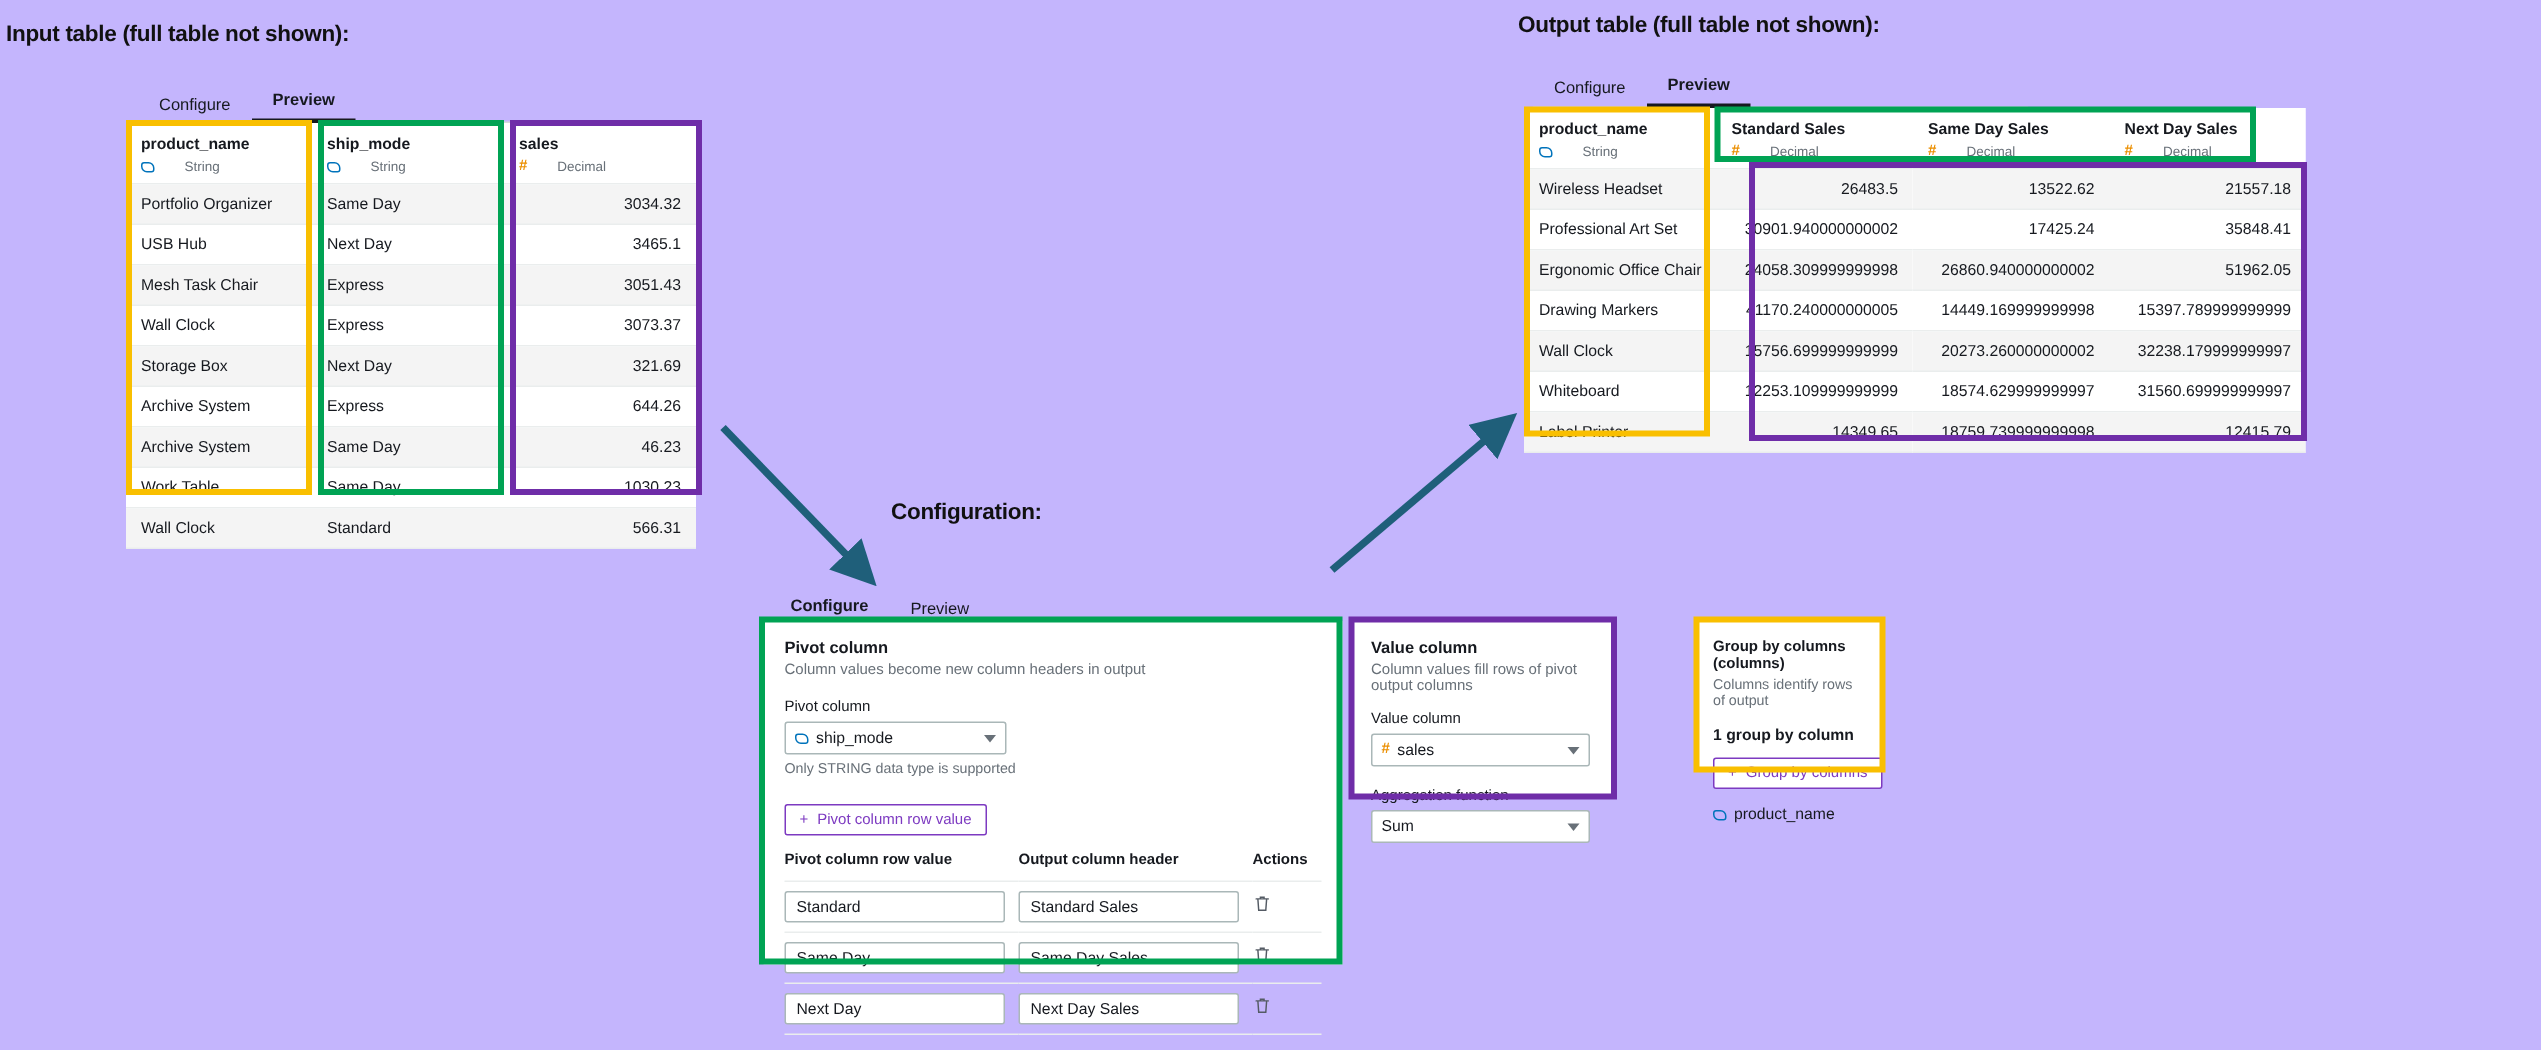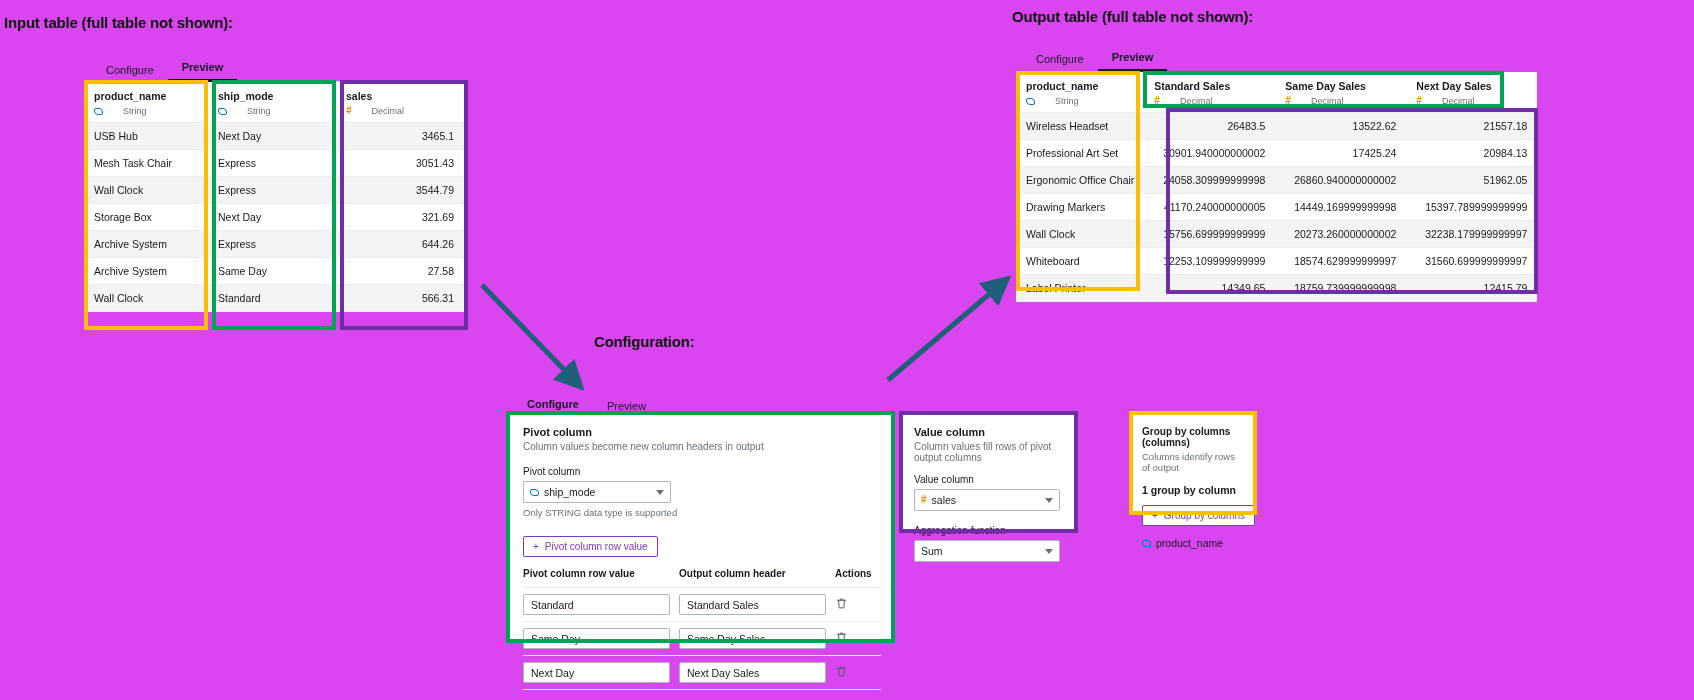--- a/index.html
+++ b/index.html
@@ -6,21 +6,21 @@
   html, body {
     margin: 0; padding: 0;
     background: #ffffff;
     font-family: "Liberation Sans", sans-serif;
   }
   #root {
     position: relative;
     width: 1694px;
     height: 700px;
     overflow: hidden;
-    background: #d946ef;
+    background: #c4b5fd;
   }
 
   .section-title {
     position: absolute;
     font-size: 15px;
     font-weight: bold;
     color: #111111;
     letter-spacing: -0.2px;
     white-space: nowrap;
   }
@@ -249,48 +249,58 @@
               <span class="cname">sales</span>
               <span class="ctype">
                 <span class="ic-hash">#</span>
                 <span>Decimal</span>
               </span>
             </th>
           </tr>
         </thead>
         <tbody>
           <tr>
+            <td class="" style="height:17px">Portfolio Organizer</td>
+            <td class="" style="height:17px">Same Day</td>
+            <td class="num" style="height:17px">3034.32</td>
+          </tr>
+          <tr>
             <td class="" style="height:17px">USB Hub</td>
             <td class="" style="height:17px">Next Day</td>
             <td class="num" style="height:17px">3465.1</td>
           </tr>
           <tr>
             <td class="" style="height:17px">Mesh Task Chair</td>
             <td class="" style="height:17px">Express</td>
             <td class="num" style="height:17px">3051.43</td>
           </tr>
           <tr>
             <td class="" style="height:17px">Wall Clock</td>
             <td class="" style="height:17px">Express</td>
-            <td class="num" style="height:17px">3544.79</td>
+            <td class="num" style="height:17px">3073.37</td>
           </tr>
           <tr>
             <td class="" style="height:17px">Storage Box</td>
             <td class="" style="height:17px">Next Day</td>
             <td class="num" style="height:17px">321.69</td>
           </tr>
           <tr>
             <td class="" style="height:17px">Archive System</td>
             <td class="" style="height:17px">Express</td>
             <td class="num" style="height:17px">644.26</td>
           </tr>
           <tr>
             <td class="" style="height:17px">Archive System</td>
             <td class="" style="height:17px">Same Day</td>
-            <td class="num" style="height:17px">27.58</td>
+            <td class="num" style="height:17px">46.23</td>
+          </tr>
+          <tr>
+            <td class="" style="height:17px">Work Table</td>
+            <td class="" style="height:17px">Same Day</td>
+            <td class="num" style="height:17px">1030.23</td>
           </tr>
           <tr>
             <td class="" style="height:17px">Wall Clock</td>
             <td class="" style="height:17px">Standard</td>
             <td class="num" style="height:17px">566.31</td>
           </tr>
         </tbody>
       </table>
     </div>
 
@@ -349,21 +359,21 @@
           <tr>
             <td class="" style="height:12px">Wireless Headset</td>
             <td class="num" style="height:12px">26483.5</td>
             <td class="num" style="height:12px">13522.62</td>
             <td class="num" style="height:12px">21557.18</td>
           </tr>
           <tr>
             <td class="" style="height:12px">Professional Art Set</td>
             <td class="num" style="height:12px">30901.940000000002</td>
             <td class="num" style="height:12px">17425.24</td>
-            <td class="num" style="height:12px">20984.13</td>
+            <td class="num" style="height:12px">35848.41</td>
           </tr>
           <tr>
             <td class="" style="height:12px">Ergonomic Office Chair</td>
             <td class="num" style="height:12px">24058.309999999998</td>
             <td class="num" style="height:12px">26860.940000000002</td>
             <td class="num" style="height:12px">51962.05</td>
           </tr>
           <tr>
             <td class="" style="height:12px">Drawing Markers</td>
             <td class="num" style="height:12px">41170.240000000005</td>

